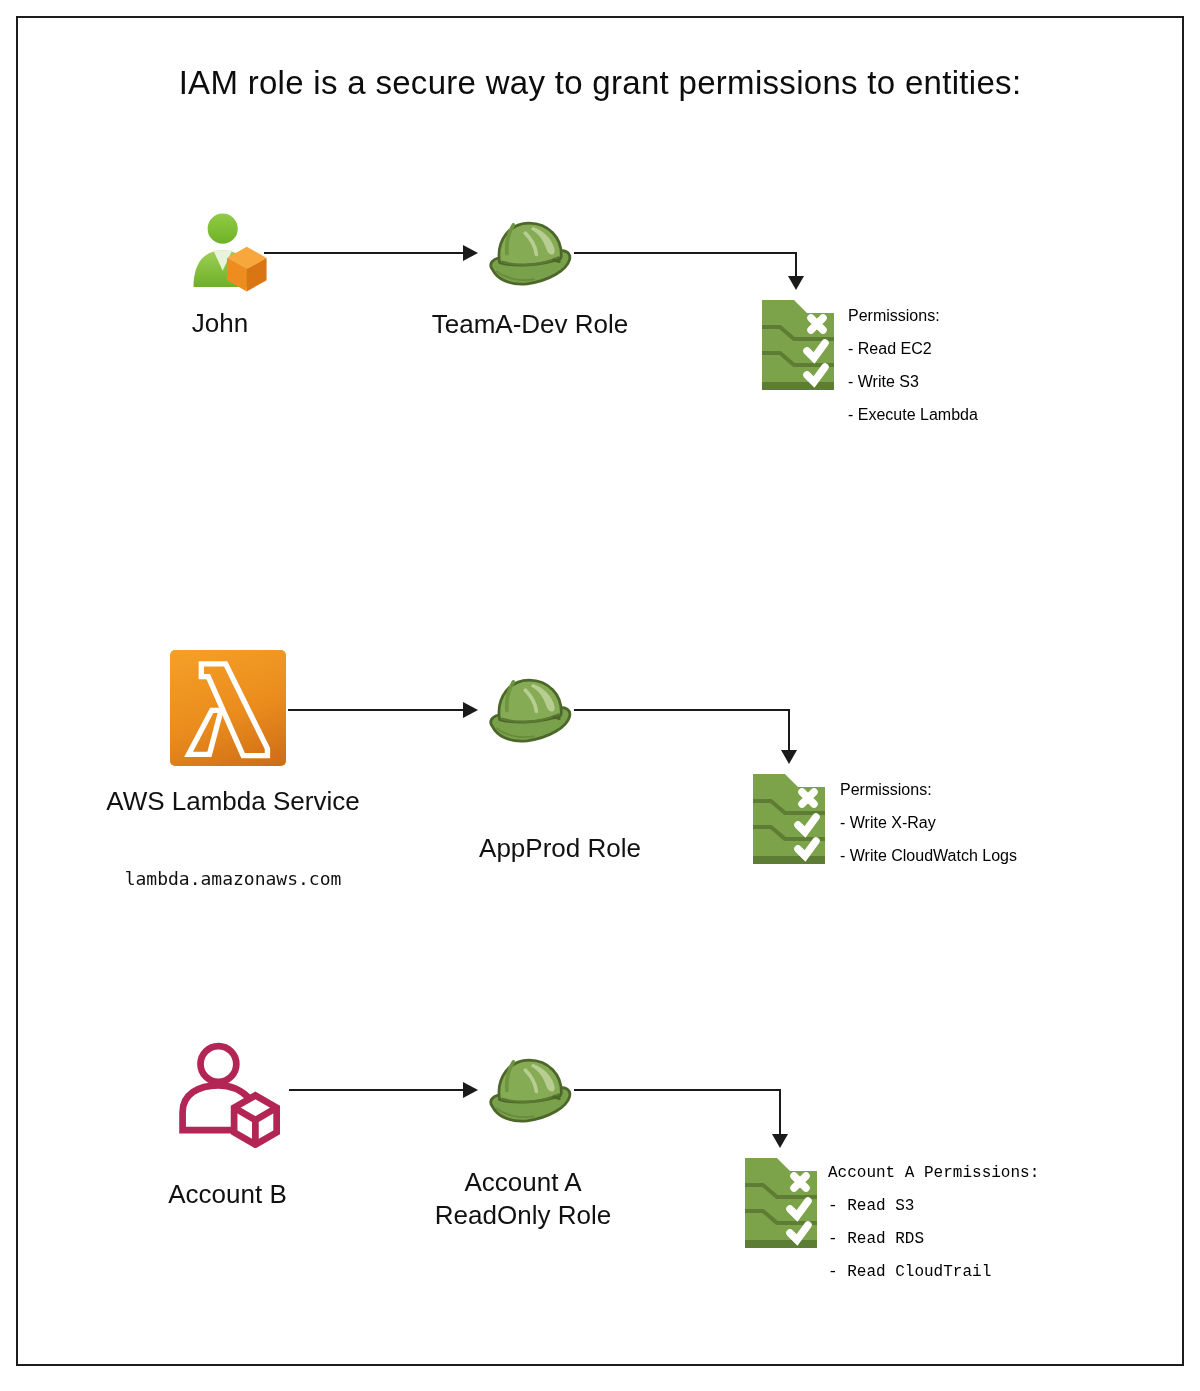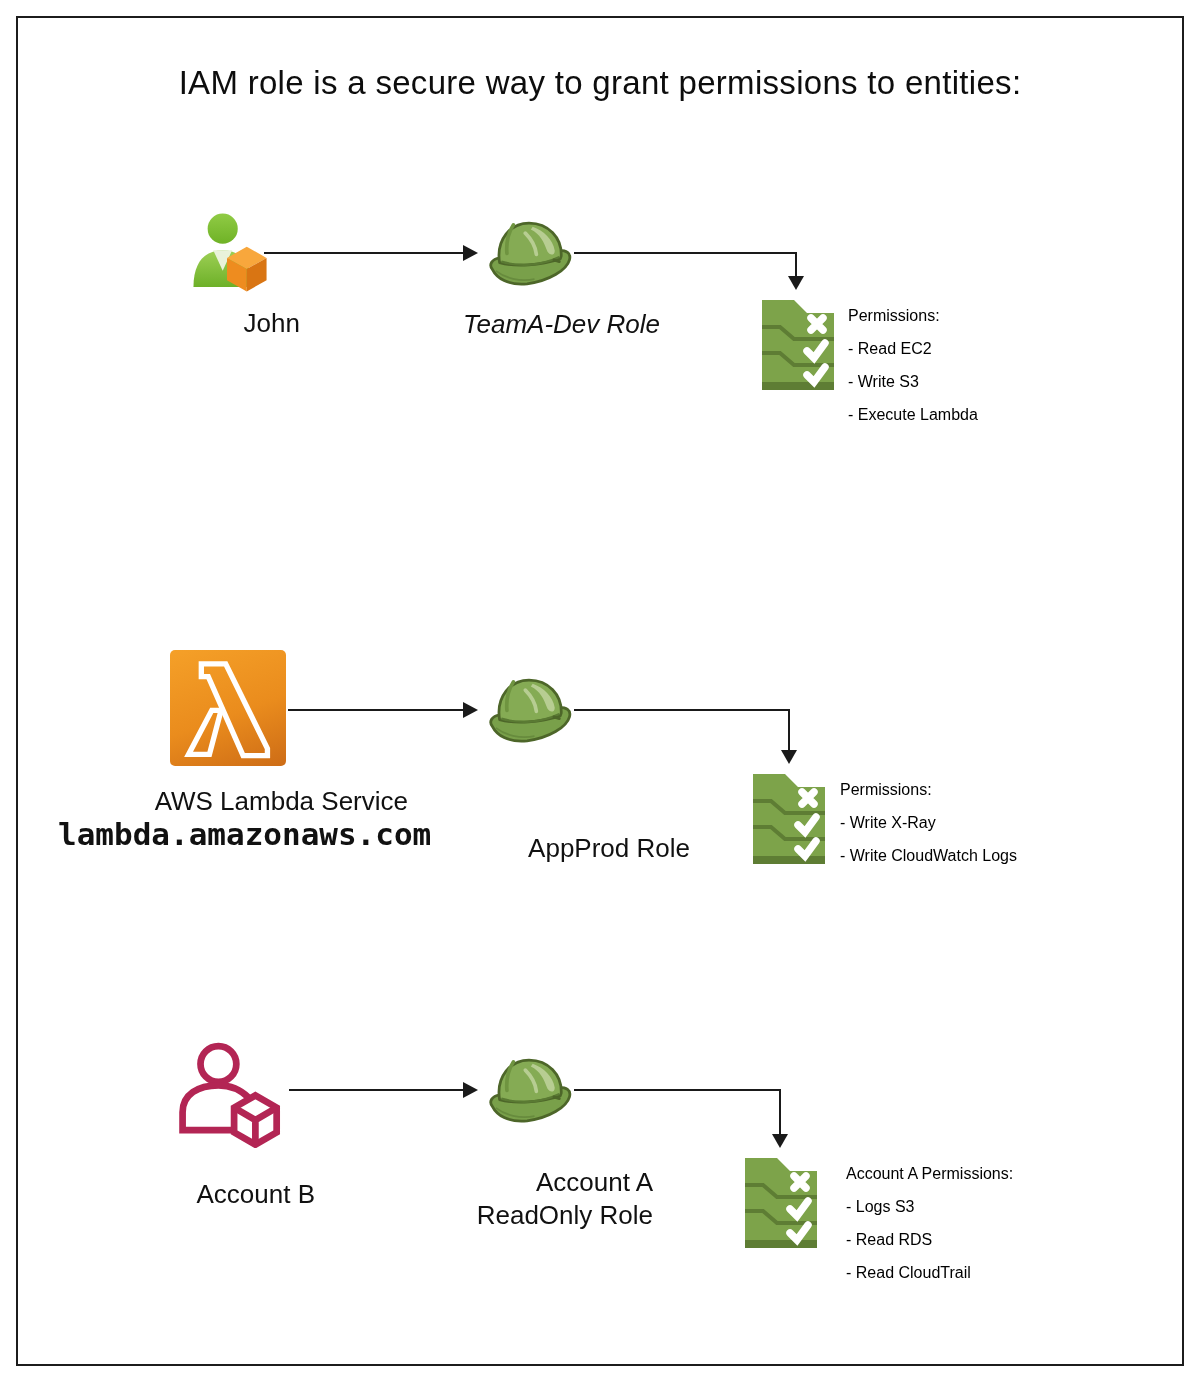--- a/index.html
+++ b/index.html
@@ -7,22 +7,22 @@
     position:relative;width:1200px;height:1382px;background:#fff;
     font-family:"Liberation Sans","DejaVu Sans",sans-serif;color:#111;
     overflow:hidden;
   }
   .frame{position:absolute;left:16px;top:16px;right:16px;bottom:16px;border:2px solid #1c1c1c;}
   .abs{position:absolute;}
   .title{
     position:absolute;left:0;top:64px;width:100%;text-align:center;
     font-size:33px;letter-spacing:.3px;color:#0d0d0d;
   }
-  .label{position:absolute;text-align:right;font-size:26px;line-height:33px;color:#111;}
-  .mono-sub{font-family:"DejaVu Sans Mono","Liberation Mono",monospace;font-weight:bold;font-size:31px;}
+  .label{position:absolute;text-align:center;font-size:26px;line-height:33px;color:#111;}
+  .mono-sub{font-family:"DejaVu Sans Mono","Liberation Mono",monospace;font-weight:normal;font-size:18px;margin-top:44px;}
   .perm-block{position:absolute;font-size:16px;line-height:33px;color:#000000;white-space:nowrap;}
   .hline{position:absolute;height:2px;background:#1a1a1a;}
   .vline{position:absolute;width:2px;background:#1a1a1a;}
   .arrow-right{
     position:absolute;width:0;height:0;
     border-top:8px solid transparent;border-bottom:8px solid transparent;
     border-left:15px solid #1a1a1a;
   }
   .arrow-down{
     position:absolute;width:0;height:0;
@@ -78,21 +78,21 @@
         <path d="M18,55 C14,30 30,12 50,12 C71,12 86,28 85,48 L84,51 C62,58 36,60 18,55 Z" fill="#85ab54"></path>
       </g>
       <path d="M54,16 C66,20 76,30 78,42 C78,47 73,48 70,43 C66,32 62,24 52,19 Z" fill="#b7cd92"></path>
       <path d="M46,23 C52,29 57,37 58,46" stroke="#b7cd92" stroke-width="4" fill="none" stroke-linecap="round"></path>
       <path d="M33,14 C28,22 25,33 26,45" stroke="#6f9440" stroke-width="4" fill="none" stroke-linecap="round"></path>
       <path d="M20,54 C40,60 64,58 83,49" stroke="#5a7a33" stroke-width="2.5" fill="none"></path>
       <path d="M14,64 C24,72 40,76 56,73" stroke="#5a7a33" stroke-width="2" fill="none" opacity="0.55"></path>
       <path d="M77,52 L83,54" stroke="#4d6629" stroke-width="3" stroke-linecap="round"></path>
     </svg>
   </div>
-  <div class="label" style="left:400px;top:308px;width:260px;font-style:italic;">
+  <div class="label" style="left:400px;top:308px;width:260px;">
     <div>TeamA-Dev Role</div>
     <div></div>
   </div>
 
   <div class="hline" style="left:574px;top:252px;width:223px;"></div>
   <div class="vline" style="left:795px;top:252px;height:25px;"></div>
   <div class="arrow-down" style="left:788px;top:276px;"></div>
 
   <div class="abs" style="left:761px;top:291px;width:74px;height:100px;">
     <svg viewBox="0 0 74 100" width="74" height="100">
@@ -214,20 +214,20 @@
       <path d="M1,36 L19,36 L33,48 L73,48" stroke="#5e7d34" stroke-width="4" fill="none"></path>
       <path d="M1,62 L19,62 L33,74 L73,74" stroke="#5e7d34" stroke-width="4" fill="none"></path>
       <rect x="1" y="91" width="72" height="8" fill="#5e7d34"></rect>
       <g stroke="#fff" stroke-width="7.5" stroke-linecap="round" fill="none">
         <path d="M50,27 L62,39 M62,27 L50,39"></path>
         <path d="M46,60 L53,67 L64,52"></path>
         <path d="M46,84 L53,91 L64,76"></path>
       </g>
     </svg>
   </div>
-  <div class="perm-block" style="left:846px;top:1157px;">
+  <div class="perm-block" style="left:828px;top:1157px;font-family:Liberation Mono, monospace;">
     <div>Account A Permissions:</div>
-    <div>- Logs S3</div>
+    <div>- Read S3</div>
     <div>- Read RDS</div>
     <div>- Read CloudTrail</div>
   </div>
 
 </div>
 
 </body></html>

